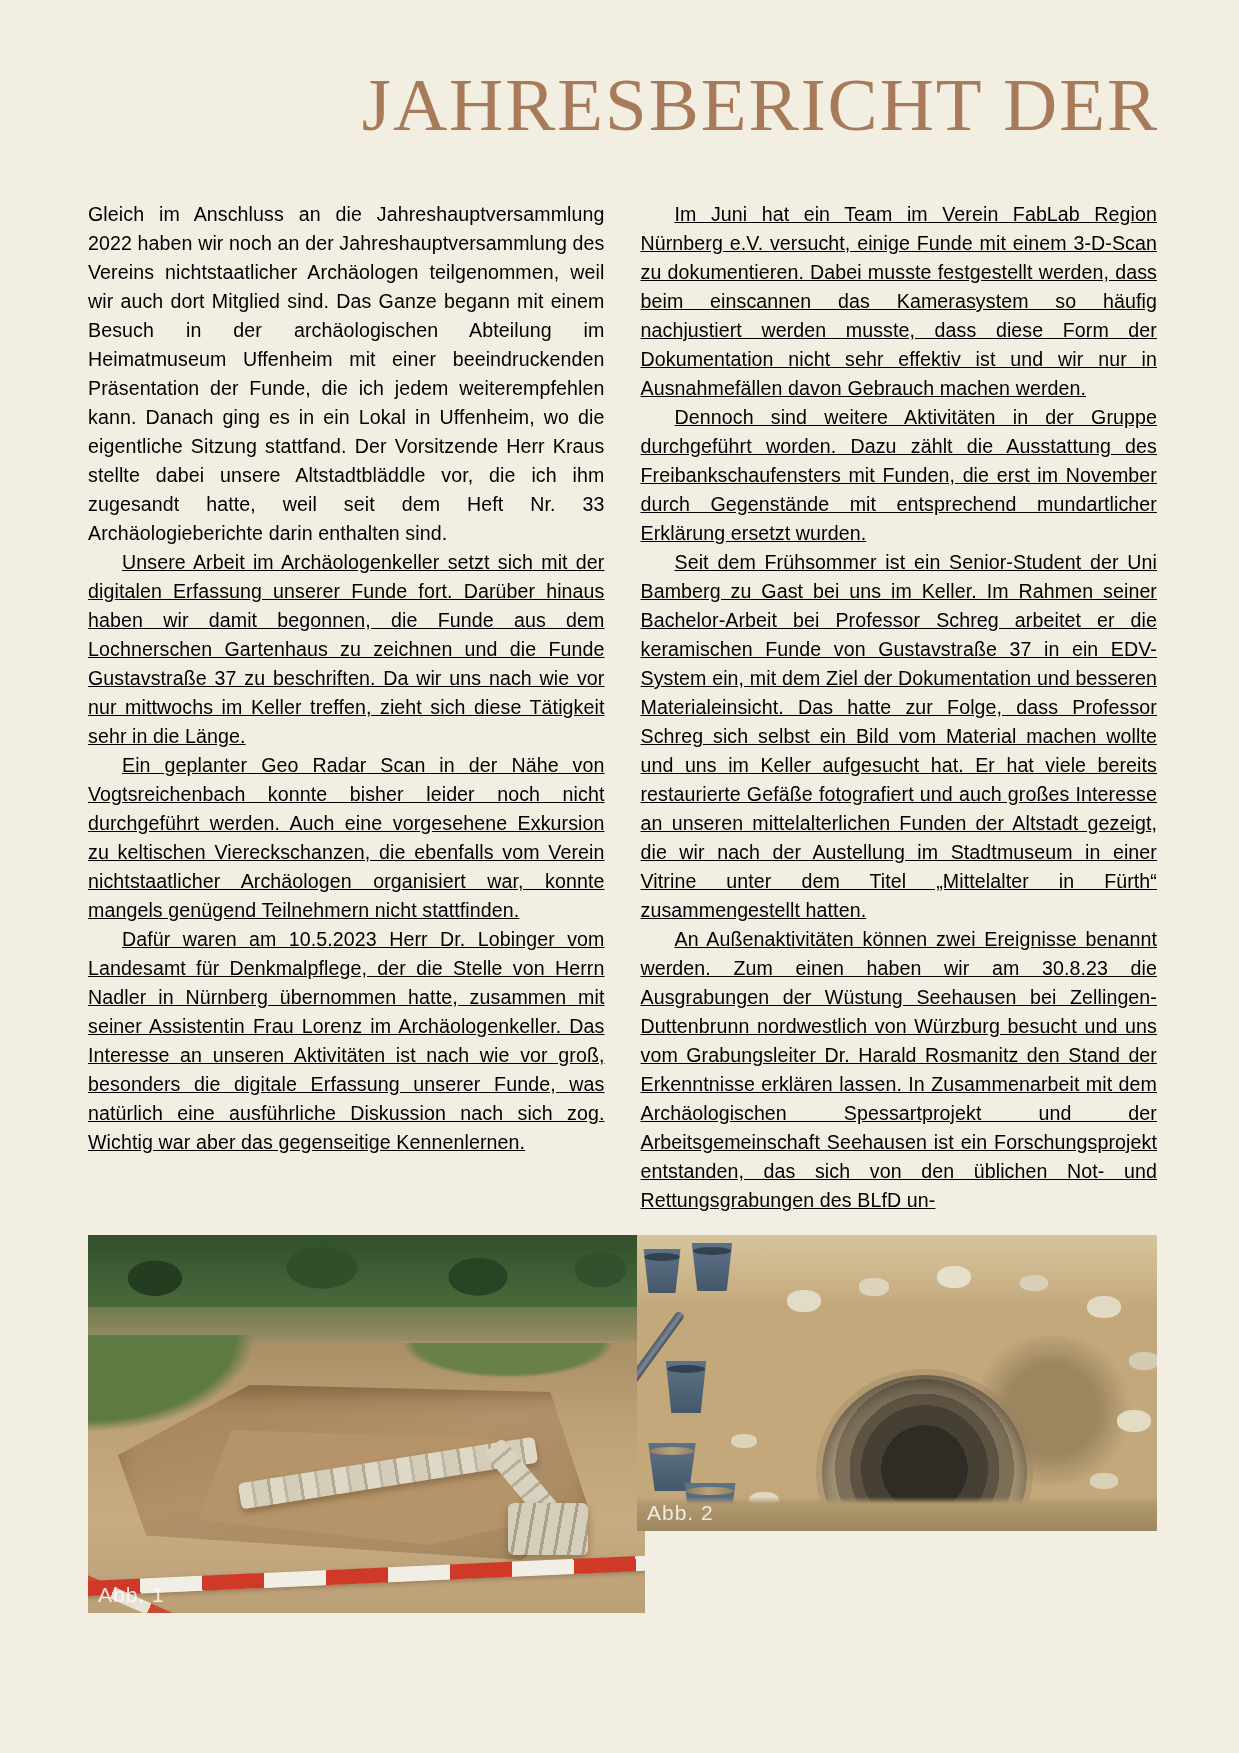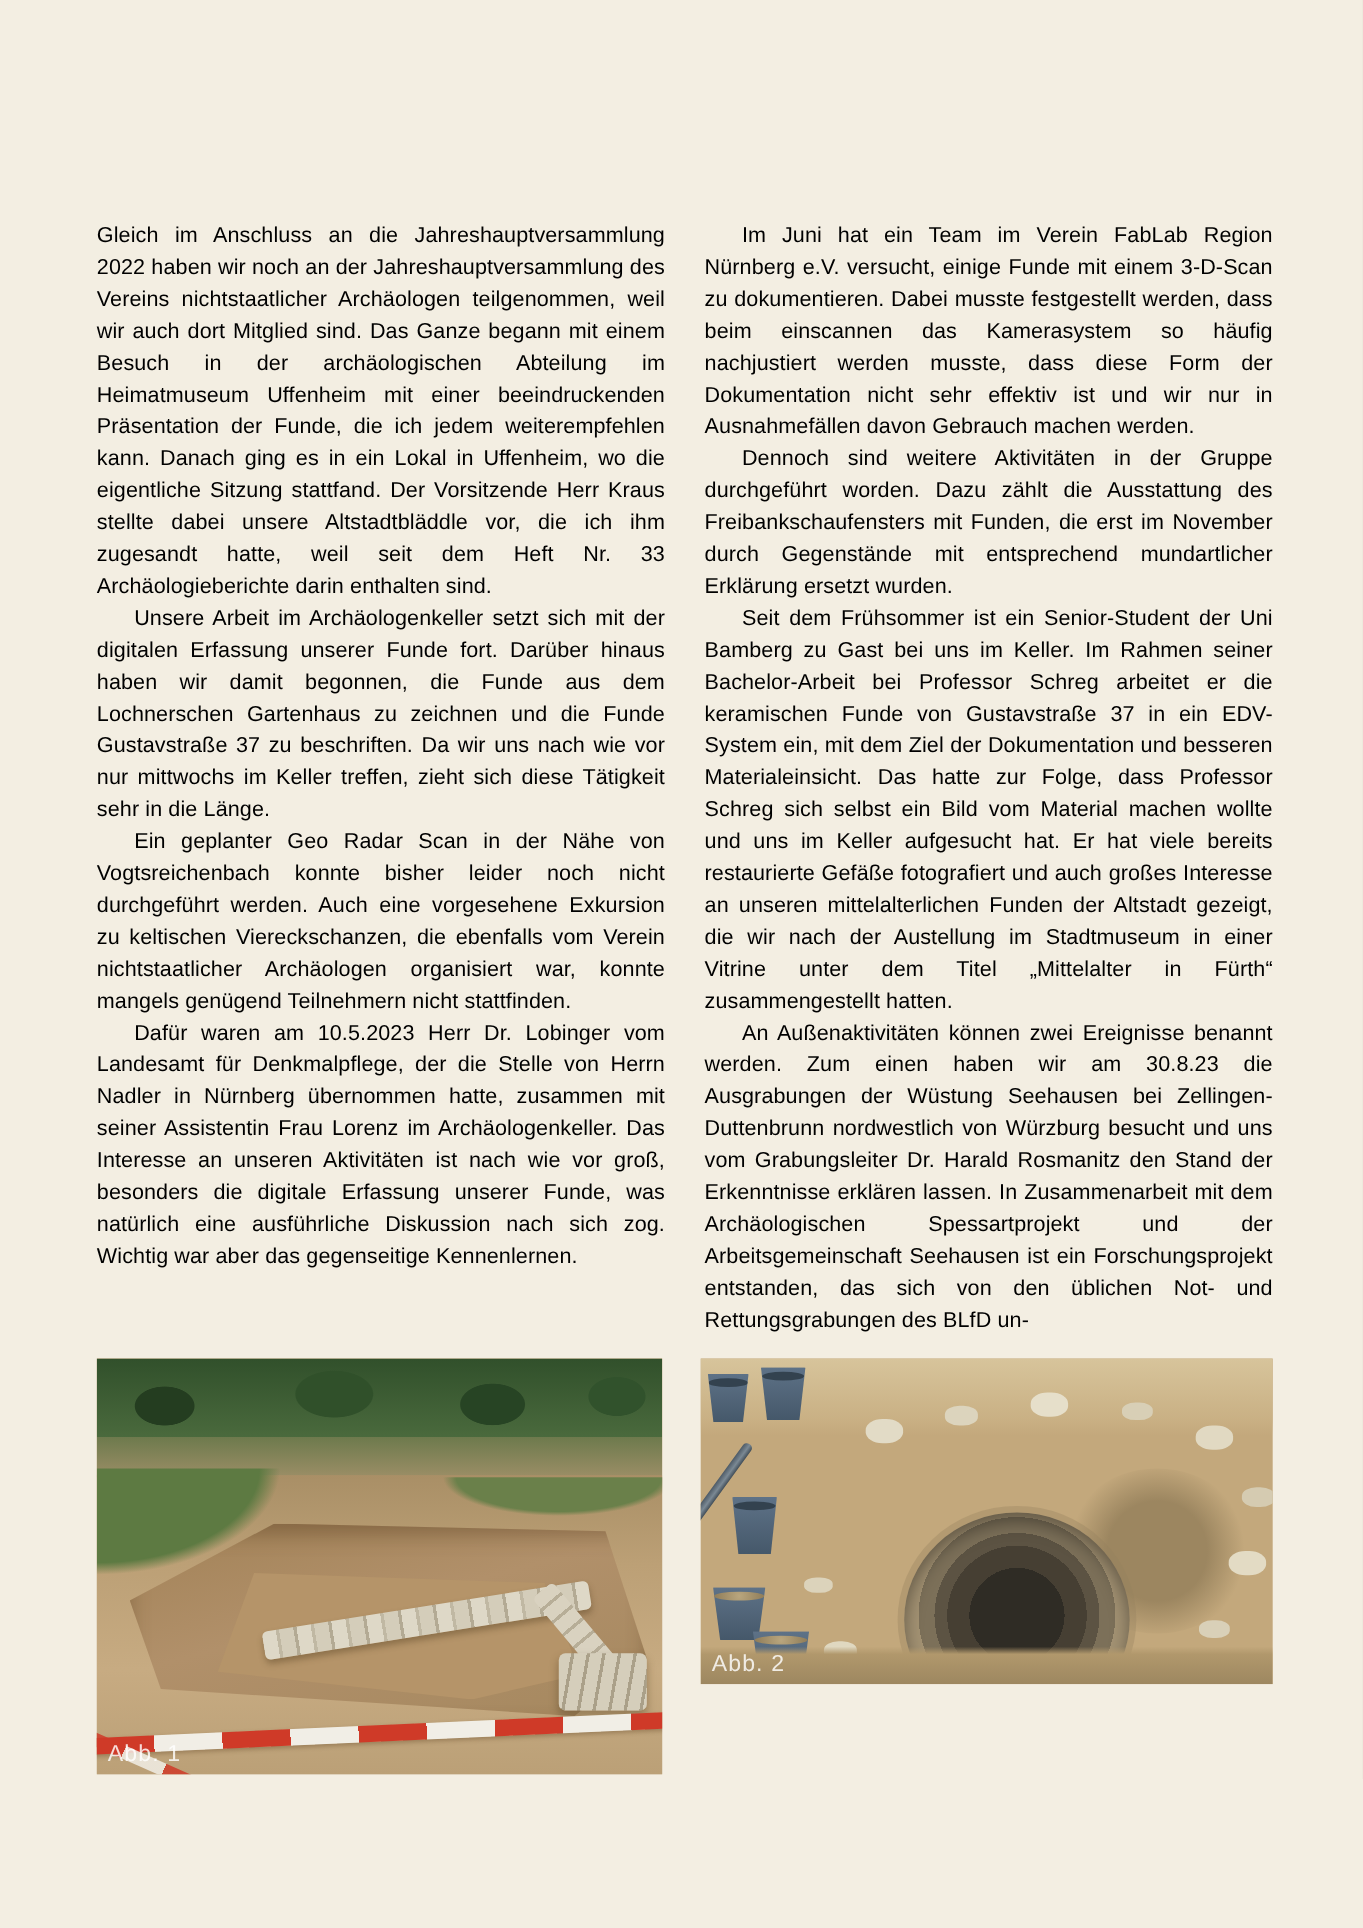--- a/index.html
+++ b/index.html
@@ -13,25 +13,25 @@
     font-size:75px;letter-spacing:2px;color:#a77b59;white-space:nowrap;
   }
 
   
   .columns{position:absolute;left:88px;top:200px;width:1069px;display:flex;gap:36px;}
   .col{flex:1 1 0;}
   .para{
     margin:0;font-size:19.6px;line-height:29px;color:#000000;
     text-align:justify;letter-spacing:.1px;
   }
-  .para.indent{text-indent:34px;}
+  .para.indent{text-indent:34px;text-decoration:underline;}
 
   
   .figure{position:absolute;overflow:hidden;}
-  .fig1{left:88px;top:1235px;width:514px;height:378px;background:#bda077;}
+  .fig1{left:88px;top:1235px;width:514px;height:378px;background:#bda077;padding-left:43px;}
   .fig2{left:637px;top:1235px;width:520px;height:296px;background:#c3a87c;}
   .figure *{position:absolute;}
   .figcaption{
     left:10px;bottom:6px;z-index:9;
     font-size:21px;color:rgba(255,255,255,.82);letter-spacing:1px;
   }
 
   
   .f1-forest{left:0;top:0;width:100%;height:72px;
     background:
@@ -116,20 +116,21 @@
   .tree-icon::before{content:"";position:absolute;top:0;left:1px;width:18px;height:18px;
     border-radius:50%;background:radial-gradient(circle at 48% 38%,#1d4f7c 0 30%,#2a9a4b 38%);}
   .tree-icon::after{content:"";position:absolute;left:9px;top:16px;width:3px;height:10px;background:#135c33;}
   .issue{margin-left:34px;letter-spacing:.6px;}
 </style>
 </head>
 <body>
 
 <div class="page">
 
+  <h1 class="title">JAHRESBERICHT DER</h1>
 
   <div class="columns">
     <div class="col">
       <p class="para">Gleich im Anschluss an die Jahreshauptversammlung 2022 haben wir noch an der Jahreshauptversammlung des Vereins nichtstaatlicher Archäologen teilgenommen, weil wir auch dort Mitglied sind. Das Ganze begann mit einem Besuch in der archäologischen Abteilung im Heimatmuseum Uffenheim mit einer beeindruckenden Präsentation der Funde, die ich jedem weiterempfehlen kann. Danach ging es in ein Lokal in Uffenheim, wo die eigentliche Sitzung stattfand. Der Vorsitzende Herr Kraus stellte dabei unsere Altstadtbläddle vor, die ich ihm zugesandt hatte, weil seit dem Heft Nr. 33 Archäologieberichte darin enthalten sind.</p>
       <p class="para indent">Unsere Arbeit im Archäologenkeller setzt sich mit der digitalen Erfassung unserer Funde fort. Darüber hinaus haben wir damit begonnen, die Funde aus dem Lochnerschen Gartenhaus zu zeichnen und die Funde Gustavstraße 37 zu beschriften. Da wir uns nach wie vor nur mittwochs im Keller treffen, zieht sich diese Tätigkeit sehr in die Länge.</p>
       <p class="para indent">Ein geplanter Geo Radar Scan in der Nähe von Vogtsreichenbach konnte bisher leider noch nicht durchgeführt werden. Auch eine vorgesehene Exkursion zu keltischen Viereckschanzen, die ebenfalls vom Verein nichtstaatlicher Archäologen organisiert war, konnte mangels genügend Teilnehmern nicht stattfinden.</p>
       <p class="para indent">Dafür waren am 10.5.2023 Herr Dr. Lobinger vom Landesamt für Denkmalpflege, der die Stelle von Herrn Nadler in Nürnberg übernommen hatte, zusammen mit seiner Assistentin Frau Lorenz im Archäologenkeller. Das Interesse an unseren Aktivitäten ist nach wie vor groß, besonders die digitale Erfassung unserer Funde, was natürlich eine ausführliche Diskussion nach sich zog. Wichtig war aber das gegenseitige Kennenlernen.</p>
     </div>
     <div class="col">
       <p class="para indent">Im Juni hat ein Team im Verein FabLab Region Nürnberg e.V. versucht, einige Funde mit einem 3-D-Scan zu dokumentieren. Dabei musste festgestellt werden, dass beim einscannen das Kamerasystem so häufig nachjustiert werden musste, dass diese Form der Dokumentation nicht sehr effektiv ist und wir nur in Ausnahmefällen davon Gebrauch machen werden.</p>

